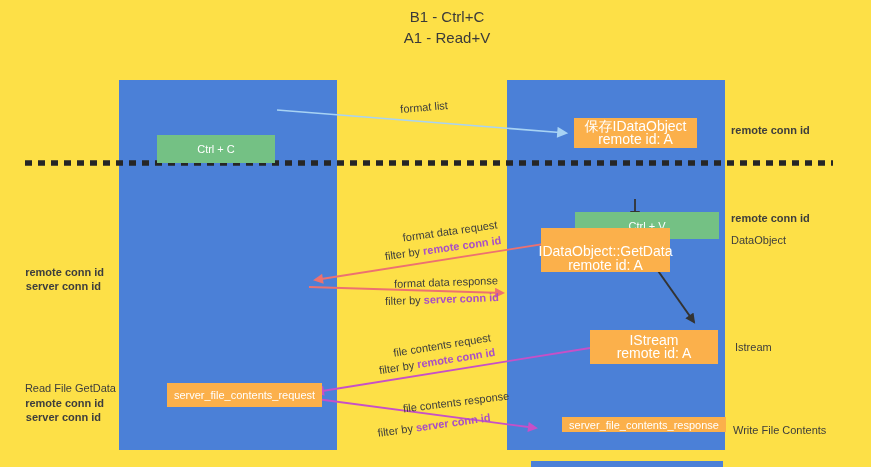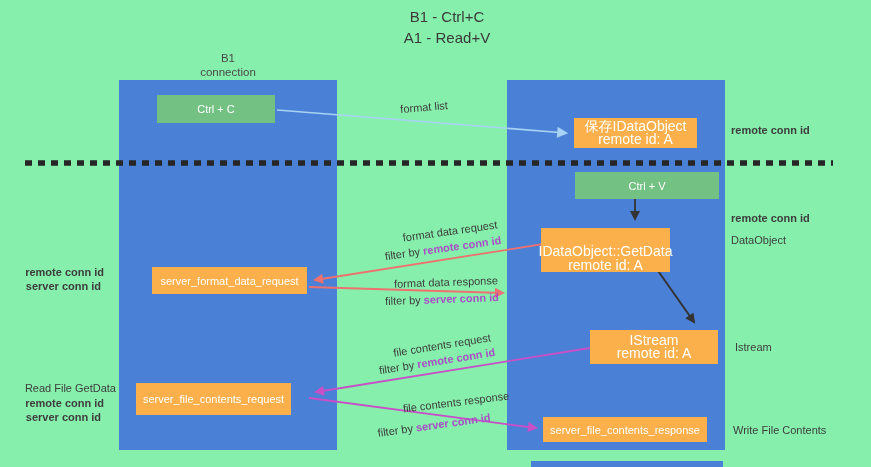--- a/index.html
+++ b/index.html
@@ -1,59 +1,55 @@
 <!DOCTYPE html>
 <html><head>
 <meta charset="utf-8">
 <style>
   html,body { margin:0; padding:0; }
   body { font-family:"Liberation Sans", sans-serif; background:#f7f8fa; }
-  .canvas { position:relative; width:871px; height:467px; background:#86efac; overflow:hidden;text-decoration:underline; }
+  .canvas { position:relative; width:871px; height:467px; background:#fde047; overflow:hidden;text-decoration:underline; }
 
   .title { position:absolute; left:372px; top:6px; width:150px; text-align:center;
            font-size:15px; line-height:21px; color:#3a3a3a; }
 
   .col { position:absolute; top:80px; width:218px; height:370px; background:#4b80d7; }
   .col-left  { left:119px; }
   .col-right { left:507px; }
   .col-stub { position:absolute; background:#4b80d7; left:531px; top:461px; width:192px; height:6px; }
 
   .hdr { position:absolute; top:51px; width:218px; text-align:center;
          font-size:11.5px; line-height:14px; color:#4a4a4a; }
 
   svg.overlay { position:absolute; left:0; top:0; pointer-events:none; }
 
   .box { position:absolute; display:flex; flex-direction:column; align-items:center;
          justify-content:center; color:#ffffff; text-align:center; font-size:11px; }
   .box .ln { line-height:13.5px; font-size:14px; }
-  .green  { background:#74c184; }
+  .green  { background:#74c184;margin-top:40px; }
   .orange { background:#fbb04b; }
 
   .alabel { position:absolute; transform-origin:center; white-space:nowrap;
             font-size:11px; color:#3d3d3d; }
   .hl-purple { color:#a94fc5; font-weight:bold; }
   .hl-green  { color:#55ab57; font-weight:bold; }
 
   .side { position:absolute; white-space:nowrap; font-size:11px; color:#3d3d3d; }
   .side.r-align { text-align:right; }
 </style>
 </head>
 <body>
 
 <div class="canvas">
 
   <div class="title">
     <div>B1 - Ctrl+C</div>
     <div>A1 - Read+V</div>
   </div>
 
-  <div class="hdr" style="left:119px;">
-    <div>B1</div>
-    <div>connection</div>
-  </div>
   <div class="hdr" style="left:507px;">
   </div>
 
   <div class="col col-left"></div>
   <div class="col col-right"></div>
   <div class="col-stub"></div>
 
   <svg class="overlay" width="871" height="467" viewBox="0 0 871 467">
     <defs>
       <marker id="mBlack" viewBox="0 0 10 10" refX="8" refY="5" markerWidth="11" markerHeight="10" orient="auto" markerUnits="userSpaceOnUse">
@@ -94,31 +90,30 @@
     <div class="ln">remote id: A</div>
   </div>
 
   <div class="box green" style="left:575px; top:172px; width:144px; height:27px;">Ctrl + V</div>
 
   <div class="box orange" style="left:541px; top:228px; width:129px; height:44px;justify-content:flex-end;">
     <div class="ln">IDataObject::GetData</div>
     <div class="ln">remote id: A</div>
   </div>
 
-  <div class="box orange" style="left:152px; top:267px; width:155px; height:27px;">server_format_data_request</div>
 
 
   <div class="box orange" style="left:590px; top:330px; width:128px; height:34px;">
     <div class="ln">IStream</div>
     <div class="ln">remote id: A</div>
   </div>
 
-  <div class="box orange" style="left:136px; top:383px; width:155px; height:32px;">server_file_contents_request</div>
+  <div class="box orange" style="left:167px; top:383px; width:155px; height:24px;">server_file_contents_request</div>
 
-  <div class="box orange" style="left:543px; top:417px; width:164px; height:25px;">server_file_contents_response</div>
+  <div class="box orange" style="left:562px; top:417px; width:164px; height:15px;">server_file_contents_response</div>
 
   <div class="alabel" style="left:424px; top:107px; transform:translate(-50%,-50%) rotate(-5deg);">format list</div>
 
   <div class="alabel" style="left:450px; top:231px; transform:translate(-50%,-50%) rotate(-8deg);">format data request</div>
   <div class="alabel" style="left:443px; top:248px; transform:translate(-50%,-50%) rotate(-8deg);">
     <span>filter by </span><span class="hl-purple">remote conn id</span>
   </div>
 
   <div class="alabel" style="left:446px; top:282px; transform:translate(-50%,-50%) rotate(-2deg);">format data response</div>
   <div class="alabel" style="left:442px; top:299px; transform:translate(-50%,-50%) rotate(-2deg);">

